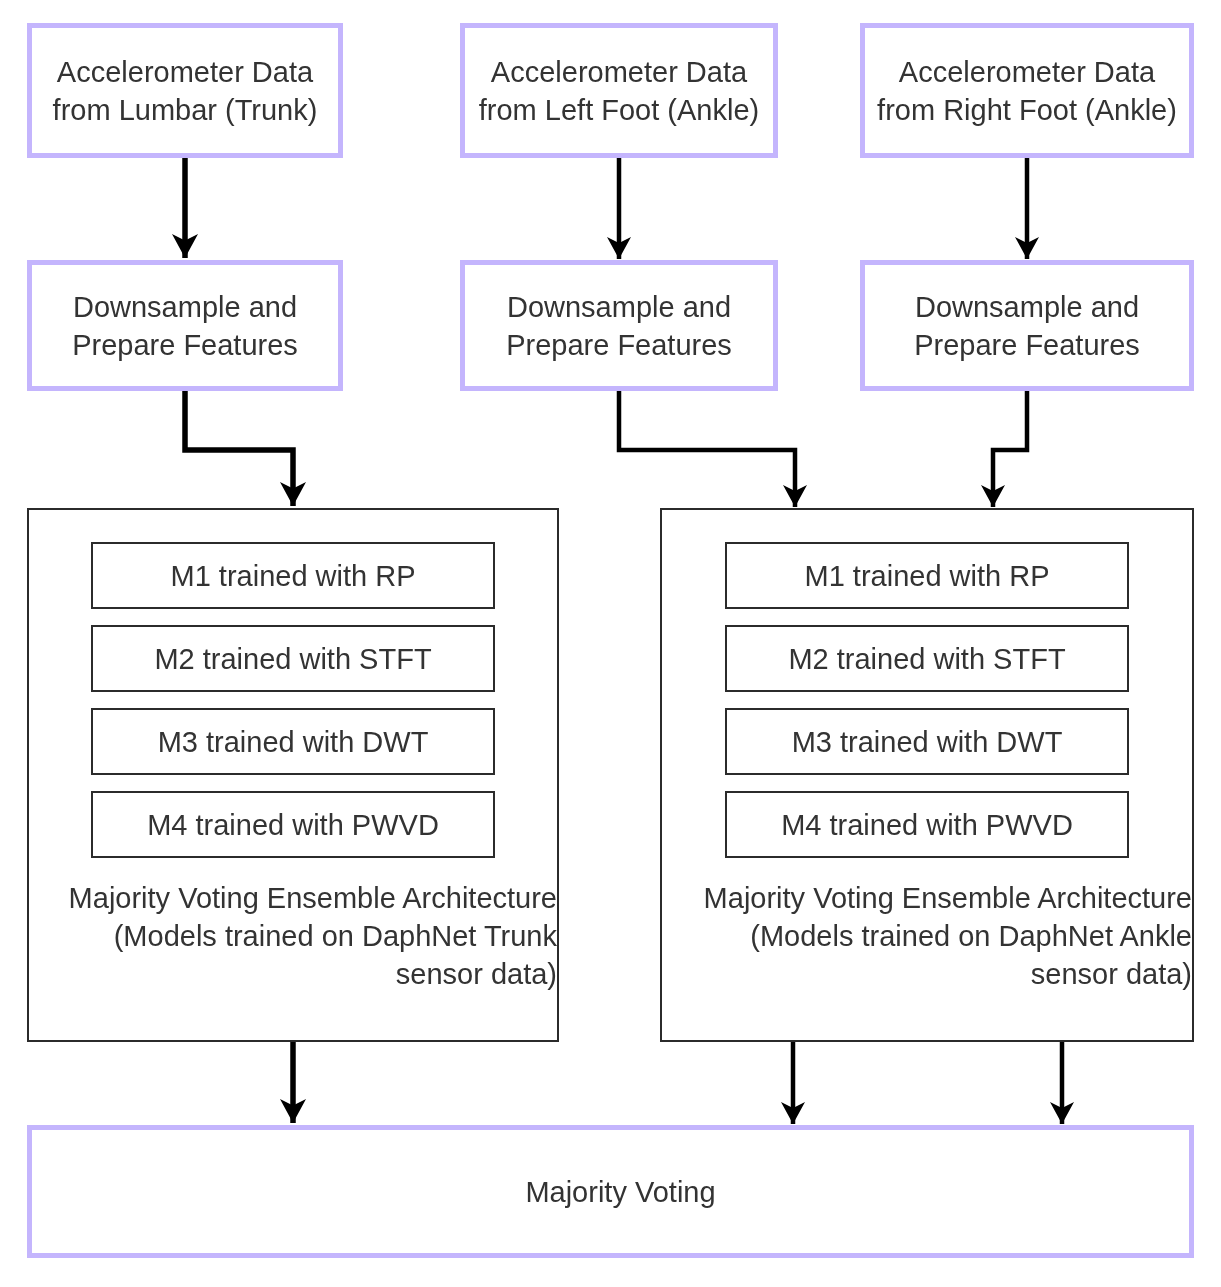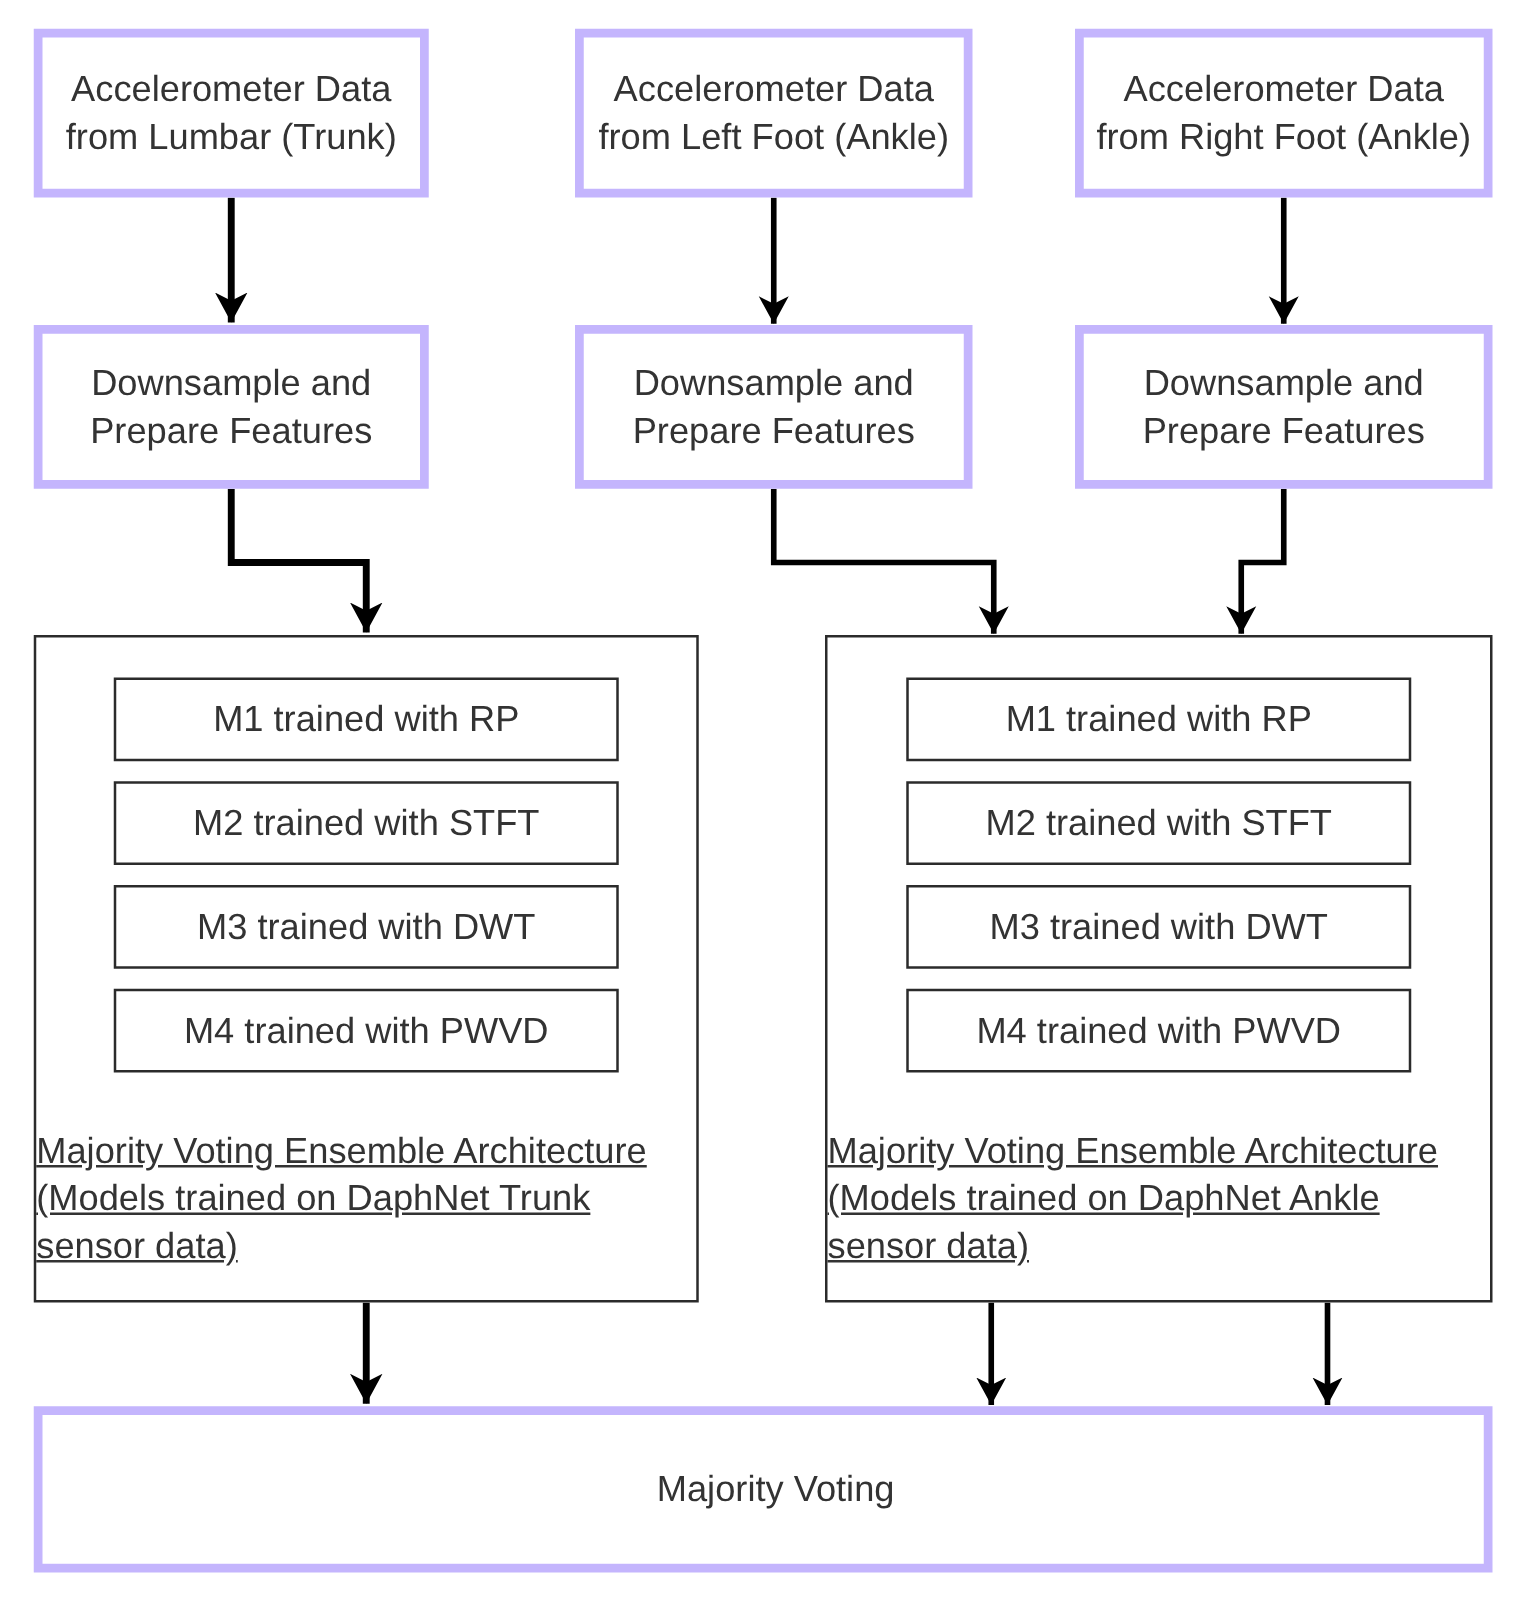--- a/index.html
+++ b/index.html
@@ -20,21 +20,21 @@
     position: absolute;
     left: 0;
     top: 0;
     width: 1221px;
     height: 1287px;
     pointer-events: none;
   }
   .box {
     position: absolute;
     box-sizing: border-box;
-    border: 7px solid #c4b5fd;
+    border: 5px solid #c4b5fd;
     background: #ffffff;
     display: flex;
     align-items: center;
     justify-content: center;
     text-align: center;
     font-size: 29px;
     line-height: 38px;
     white-space: pre-line;
   }
   .bigbox {
@@ -56,25 +56,24 @@
     display: flex;
     align-items: center;
     justify-content: center;
     text-align: right;
     white-space: nowrap;
   }
   .models {
     padding-top: 32px;
   }
   .caption {
-    margin-top: 44px;
-    text-align: left;
+    margin-top: 21px;
+    text-align: right;
     white-space: pre-line;
     line-height: 38px;
-    text-decoration: underline;
   }
   .shaft {
     fill: none;
     stroke: #000000;
     stroke-linejoin: miter;
   }
   .s-thick { stroke-width: 5.5px; }
   .s-thin  { stroke-width: 4.5px; }
 </style>
 </head>

